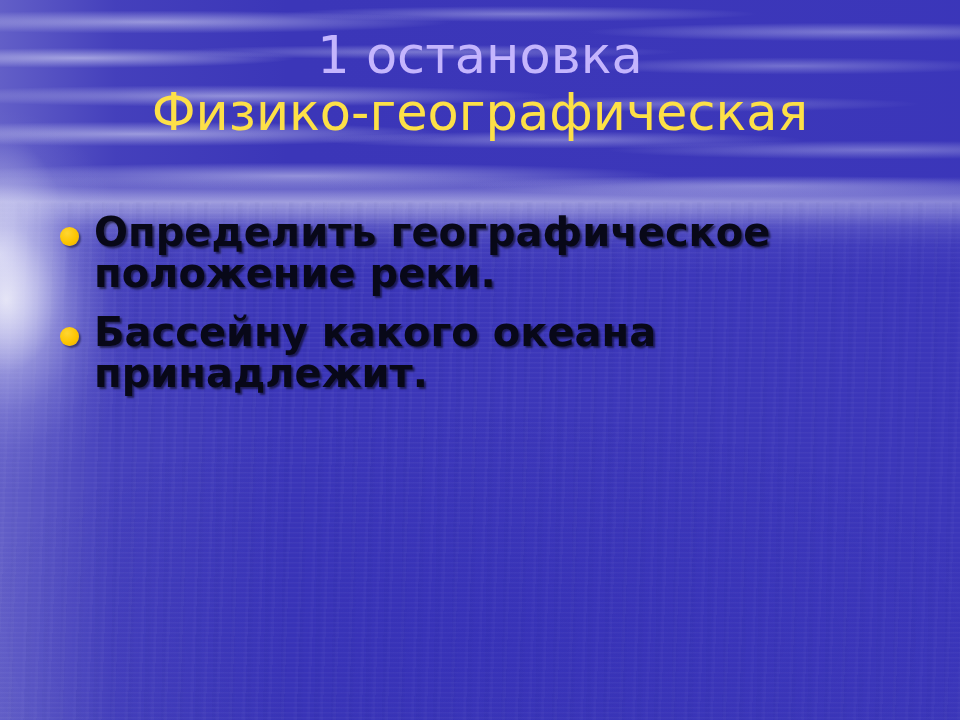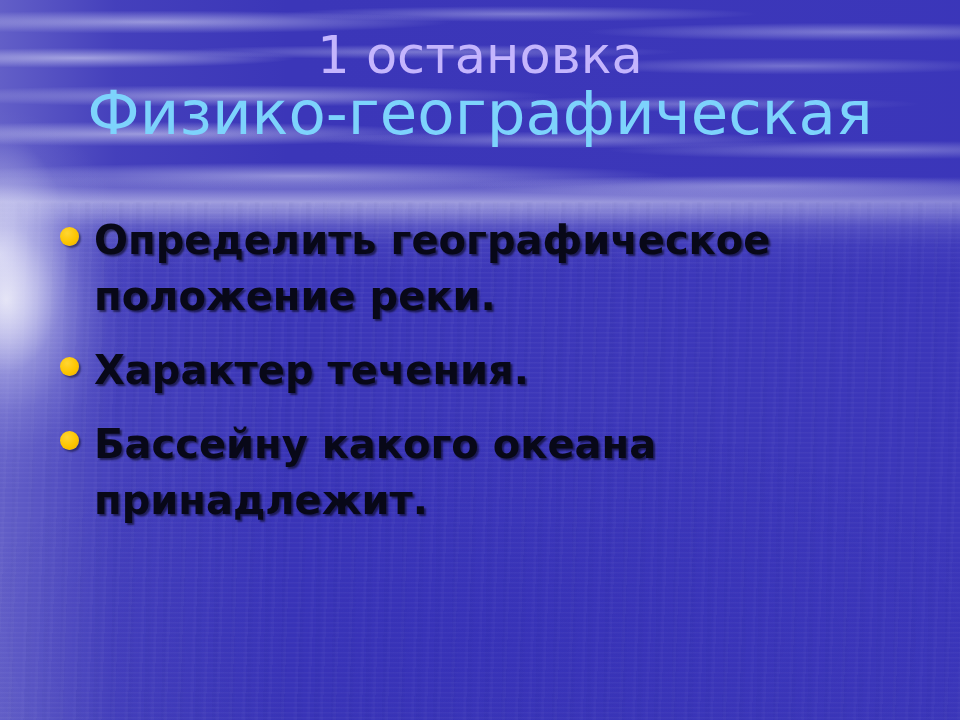--- a/index.html
+++ b/index.html
@@ -145,44 +145,44 @@
   .title-line {
     font-size: 51px;
     line-height: 56px;
     font-weight: normal;
     color: #c4b5fd;
     letter-spacing: 0px;
     white-space: nowrap;
   }
 
   .subtitle-line {
-    font-size: 61px;
+    font-size: 51px;
     line-height: 58px;
     font-weight: normal;
-    color: #7dd3fc;
+    color: #fde047;
     letter-spacing: 0px;
     white-space: nowrap;
   }
 
   .bullets {
     position: absolute;
     left: 52px;
     top: 212px;
     width: 880px;
     list-style: none;
     margin: 0;
     padding: 0;
   }
 
   .bullet-item {
     position: relative;
     padding-left: 42px;
     margin-bottom: 18px;
     font-size: 40px;
-    line-height: 56px;
+    line-height: 41px;
     font-weight: bold;
     color: #080818;
     text-shadow: 2px 2px 2px rgba(0,0,10,0.55);
   }
 
   .bullet-item:last-child { margin-bottom: 16px; }
 
   .bullet-marker {
     position: absolute;
     left: 8px;
@@ -217,24 +217,20 @@
     </div>
 
     <ul class="bullets">
 
       <li class="bullet-item">
         <span class="bullet-marker"></span>
         <span class="bullet-text">Определить географическое положение реки.</span>
       </li>
 
 
-      <li class="bullet-item">
-        <span class="bullet-marker"></span>
-        <span class="bullet-text">Характер течения.</span>
-      </li>
 
       <li class="bullet-item">
         <span class="bullet-marker"></span>
         <span class="bullet-text">Бассейну какого океана принадлежит.</span>
       </li>
 
     </ul>
 
   </div>
 </div>

